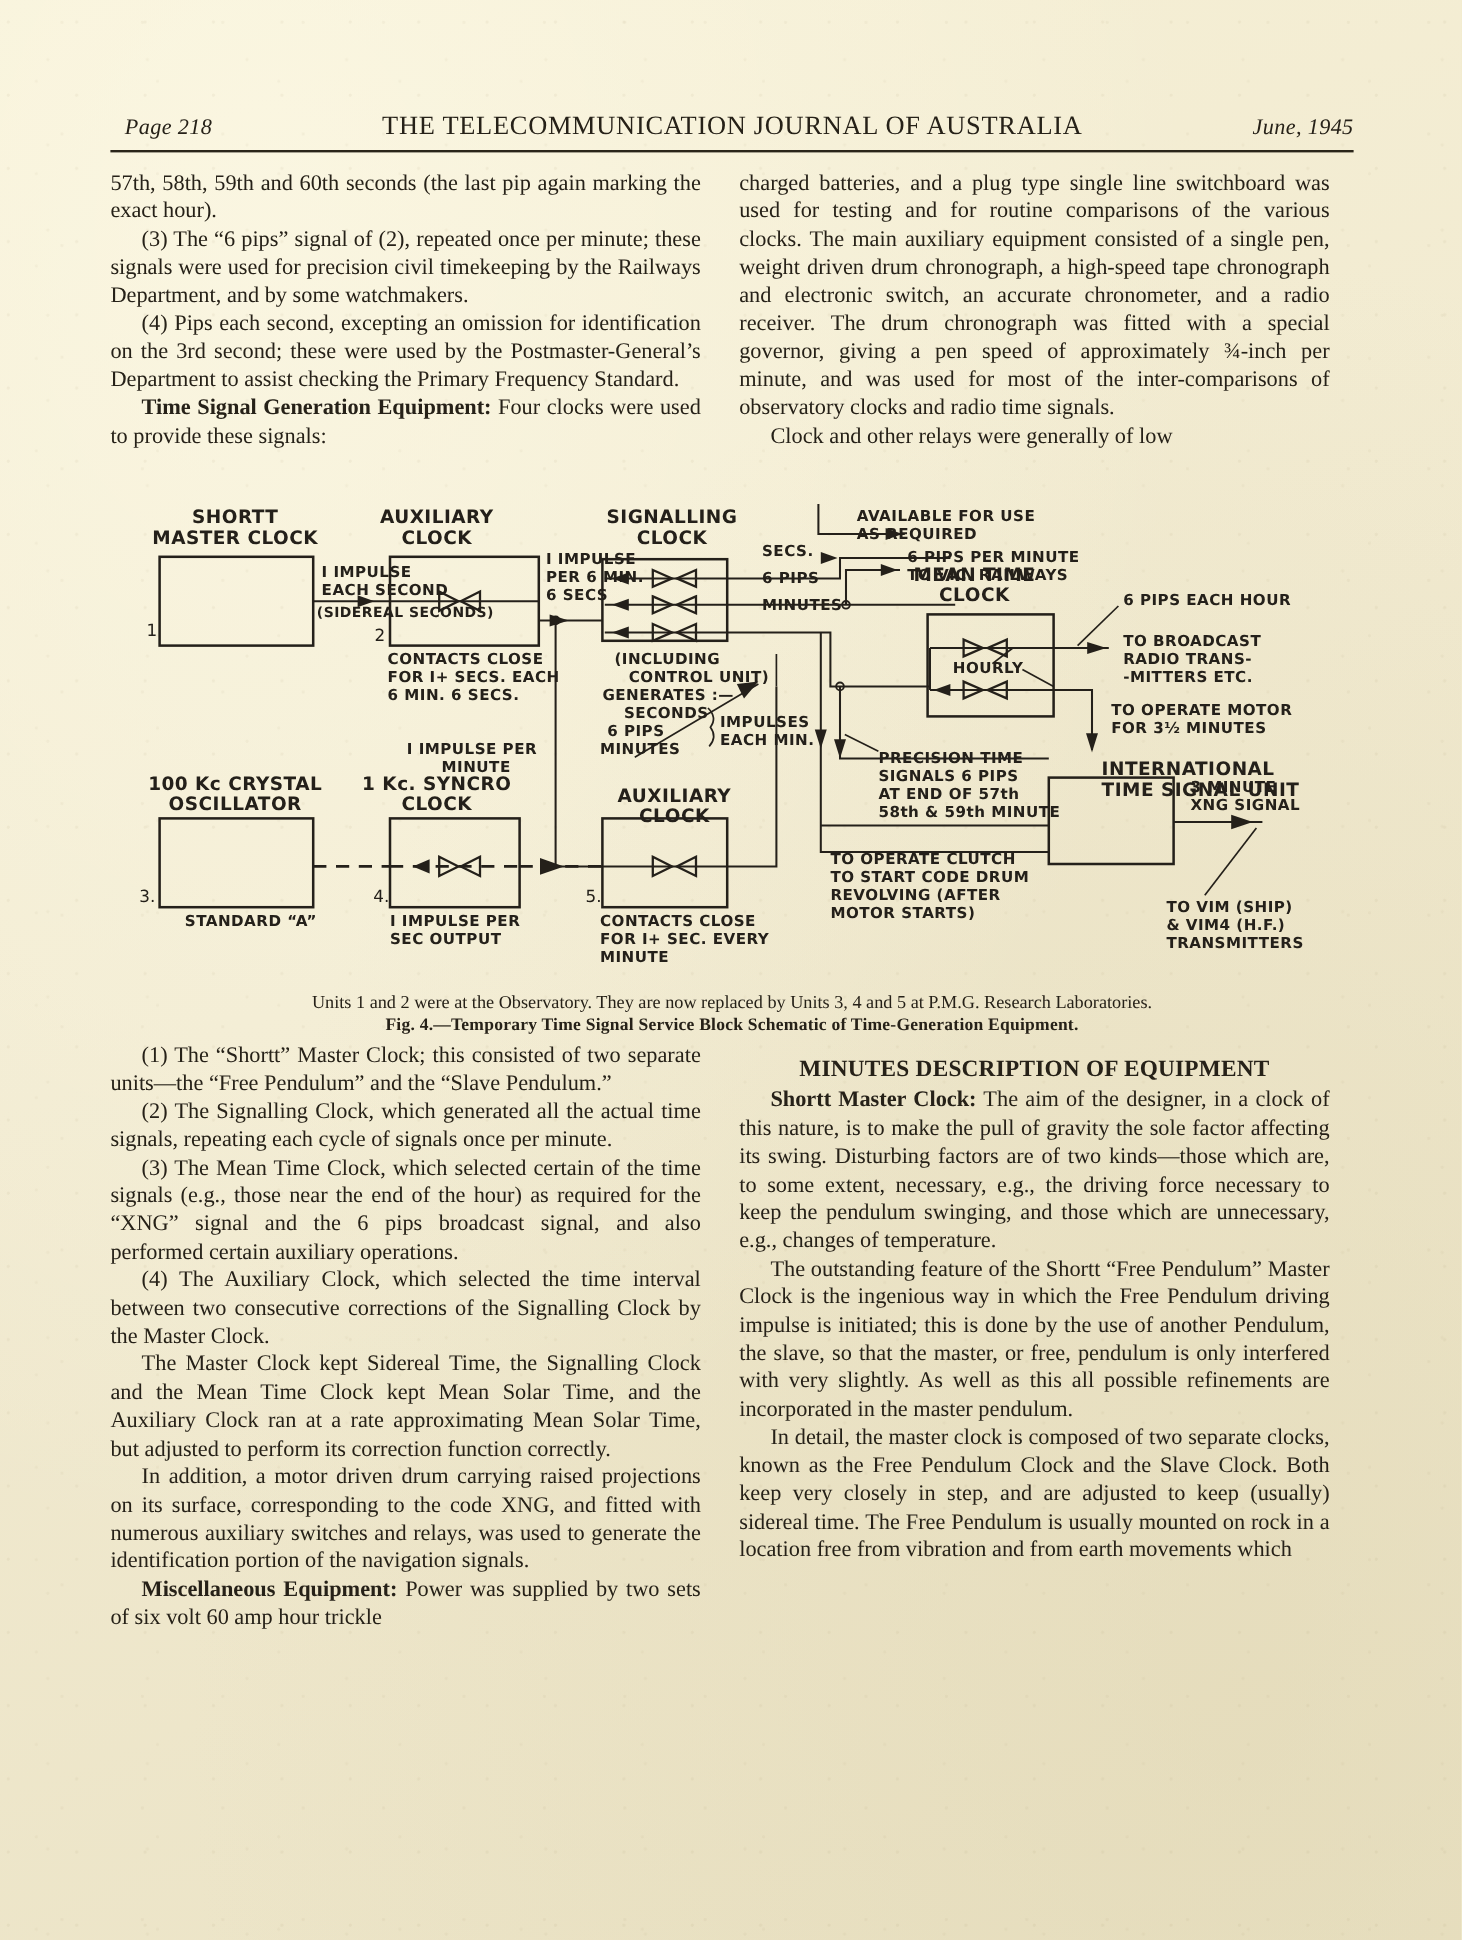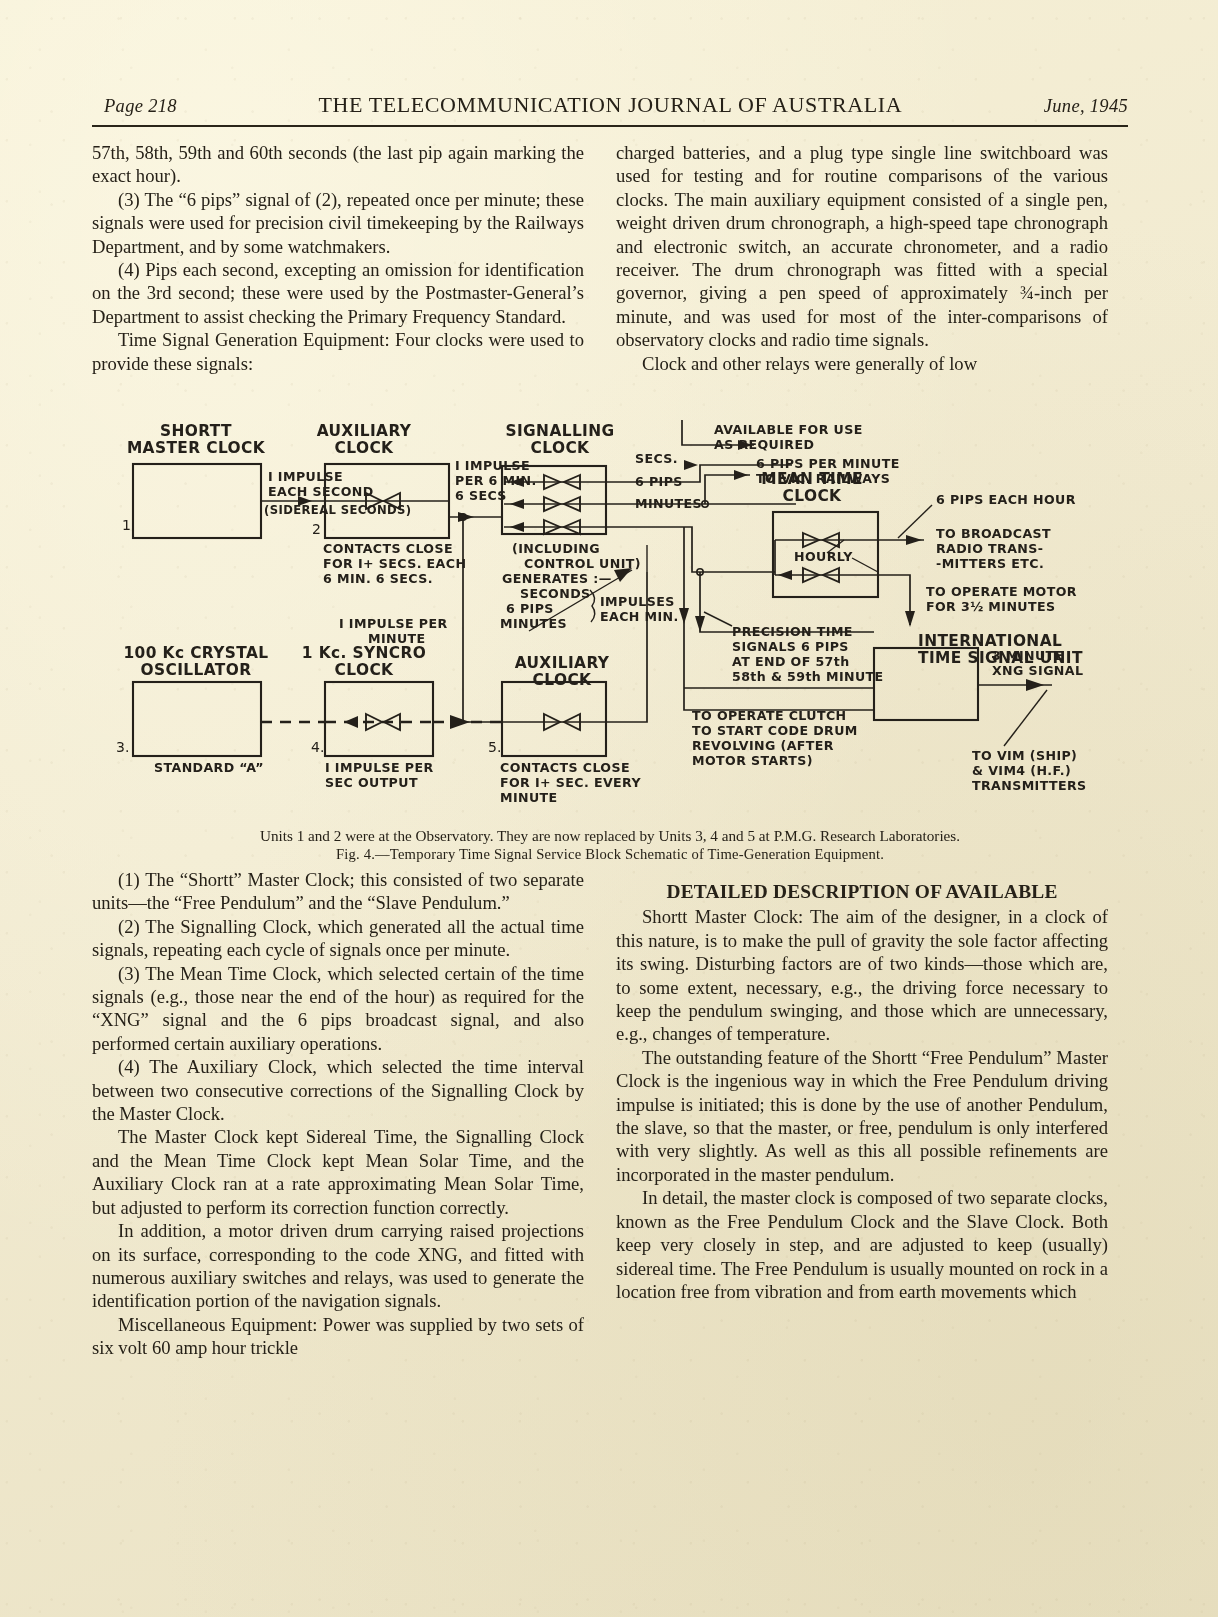--- a/index.html
+++ b/index.html
@@ -37,30 +37,30 @@
 
   
   .col{position:absolute;width:492px;font-size:18.6px;line-height:23.4px;
        text-align:justify;}
   .col p{margin:0;text-indent:26px;hyphens:none;}
   .col p.noind{text-indent:0;}
   .colL1{left:92px;top:141px;}
   .colR1{left:616px;top:141px;}
   .colL2{left:92px;top:868px;}
   .colR2{left:616px;top:868px;}
-  b,.bold{font-weight:normal;}
+  b,.bold{font-weight:bold;}
   h3.sec{margin:12px 0 2px 0;font-size:19.4px;font-weight:bold;
          text-align:center;letter-spacing:.2px;}
 
   
   .figure{position:absolute;left:92px;top:420px;width:1036px;height:440px;text-decoration:underline;}
   .fig-svg{position:absolute;left:0;top:0;}
   .caption{position:absolute;left:92px;top:826px;width:1036px;
            font-size:15.2px;line-height:19px;text-align:center;}
-  .caption .c2{font-weight:normal;letter-spacing:.2px;font-size:14.6px;}
+  .caption .c2{font-weight:bold;letter-spacing:.2px;font-size:14.6px;}
 
   text.d{font-family:"DejaVu Sans", sans-serif;fill:#24201a;
          font-weight:bold;letter-spacing:.4px;}
   .t10{font-size:11.6px;}
   .t11{font-size:12.6px;}
   .t13{font-size:15.4px;}
   .num{font-family:"DejaVu Sans", sans-serif;fill:#24201a;font-size:14px;}
   .bx{fill:none;stroke:#24201a;stroke-width:2.1;}
   .ln{fill:none;stroke:#24201a;stroke-width:1.7;}
   .lnthin{fill:none;stroke:#24201a;stroke-width:1.4;}
@@ -293,17 +293,17 @@
   <p>(1) The “Shortt” Master Clock; this consisted of two separate units—the “Free Pendulum” and the “Slave Pendulum.”</p>
   <p>(2) The Signalling Clock, which generated all the actual time signals, repeating each cycle of signals once per minute.</p>
   <p>(3) The Mean Time Clock, which selected certain of the time signals (e.g., those near the end of the hour) as required for the “XNG” signal and the 6 pips broadcast signal, and also performed certain auxiliary operations.</p>
   <p>(4) The Auxiliary Clock, which selected the time interval between two consecutive corrections of the Signalling Clock by the Master Clock.</p>
   <p>The Master Clock kept Sidereal Time, the Signalling Clock and the Mean Time Clock kept Mean Solar Time, and the Auxiliary Clock ran at a rate approximating Mean Solar Time, but adjusted to perform its correction function correctly.</p>
   <p>In addition, a motor driven drum carrying raised projections on its surface, corresponding to the code XNG, and fitted with numerous auxiliary switches and relays, was used to generate the identification portion of the navigation signals.</p>
   <p><b>Miscellaneous Equipment:</b><span> Power was supplied by two sets of six volt 60 amp hour trickle</span></p>
 </div>
 
 <div class="col colR2">
-  <h3 class="sec">DETAILED DESCRIPTION OF AVAILABLE</h3>
+  <h3 class="sec">MINUTES DESCRIPTION OF EQUIPMENT</h3>
   <p><b>Shortt Master Clock:</b><span> The aim of the designer, in a clock of this nature, is to make the pull of gravity the sole factor affecting its swing. Disturbing factors are of two kinds—those which are, to some extent, necessary, e.g., the driving force necessary to keep the pendulum swinging, and those which are unnecessary, e.g., changes of temperature.</span></p>
   <p>The outstanding feature of the Shortt “Free Pendulum” Master Clock is the ingenious way in which the Free Pendulum driving impulse is initiated; this is done by the use of another Pendulum, the slave, so that the master, or free, pendulum is only interfered with very slightly. As well as this all possible refinements are incorporated in the master pendulum.</p>
   <p>In detail, the master clock is composed of two separate clocks, known as the Free Pendulum Clock and the Slave Clock. Both keep very closely in step, and are adjusted to keep (usually) sidereal time. The Free Pendulum is usually mounted on rock in a location free from vibration and from earth movements which</p>
 </div>
 
 </body></html>

